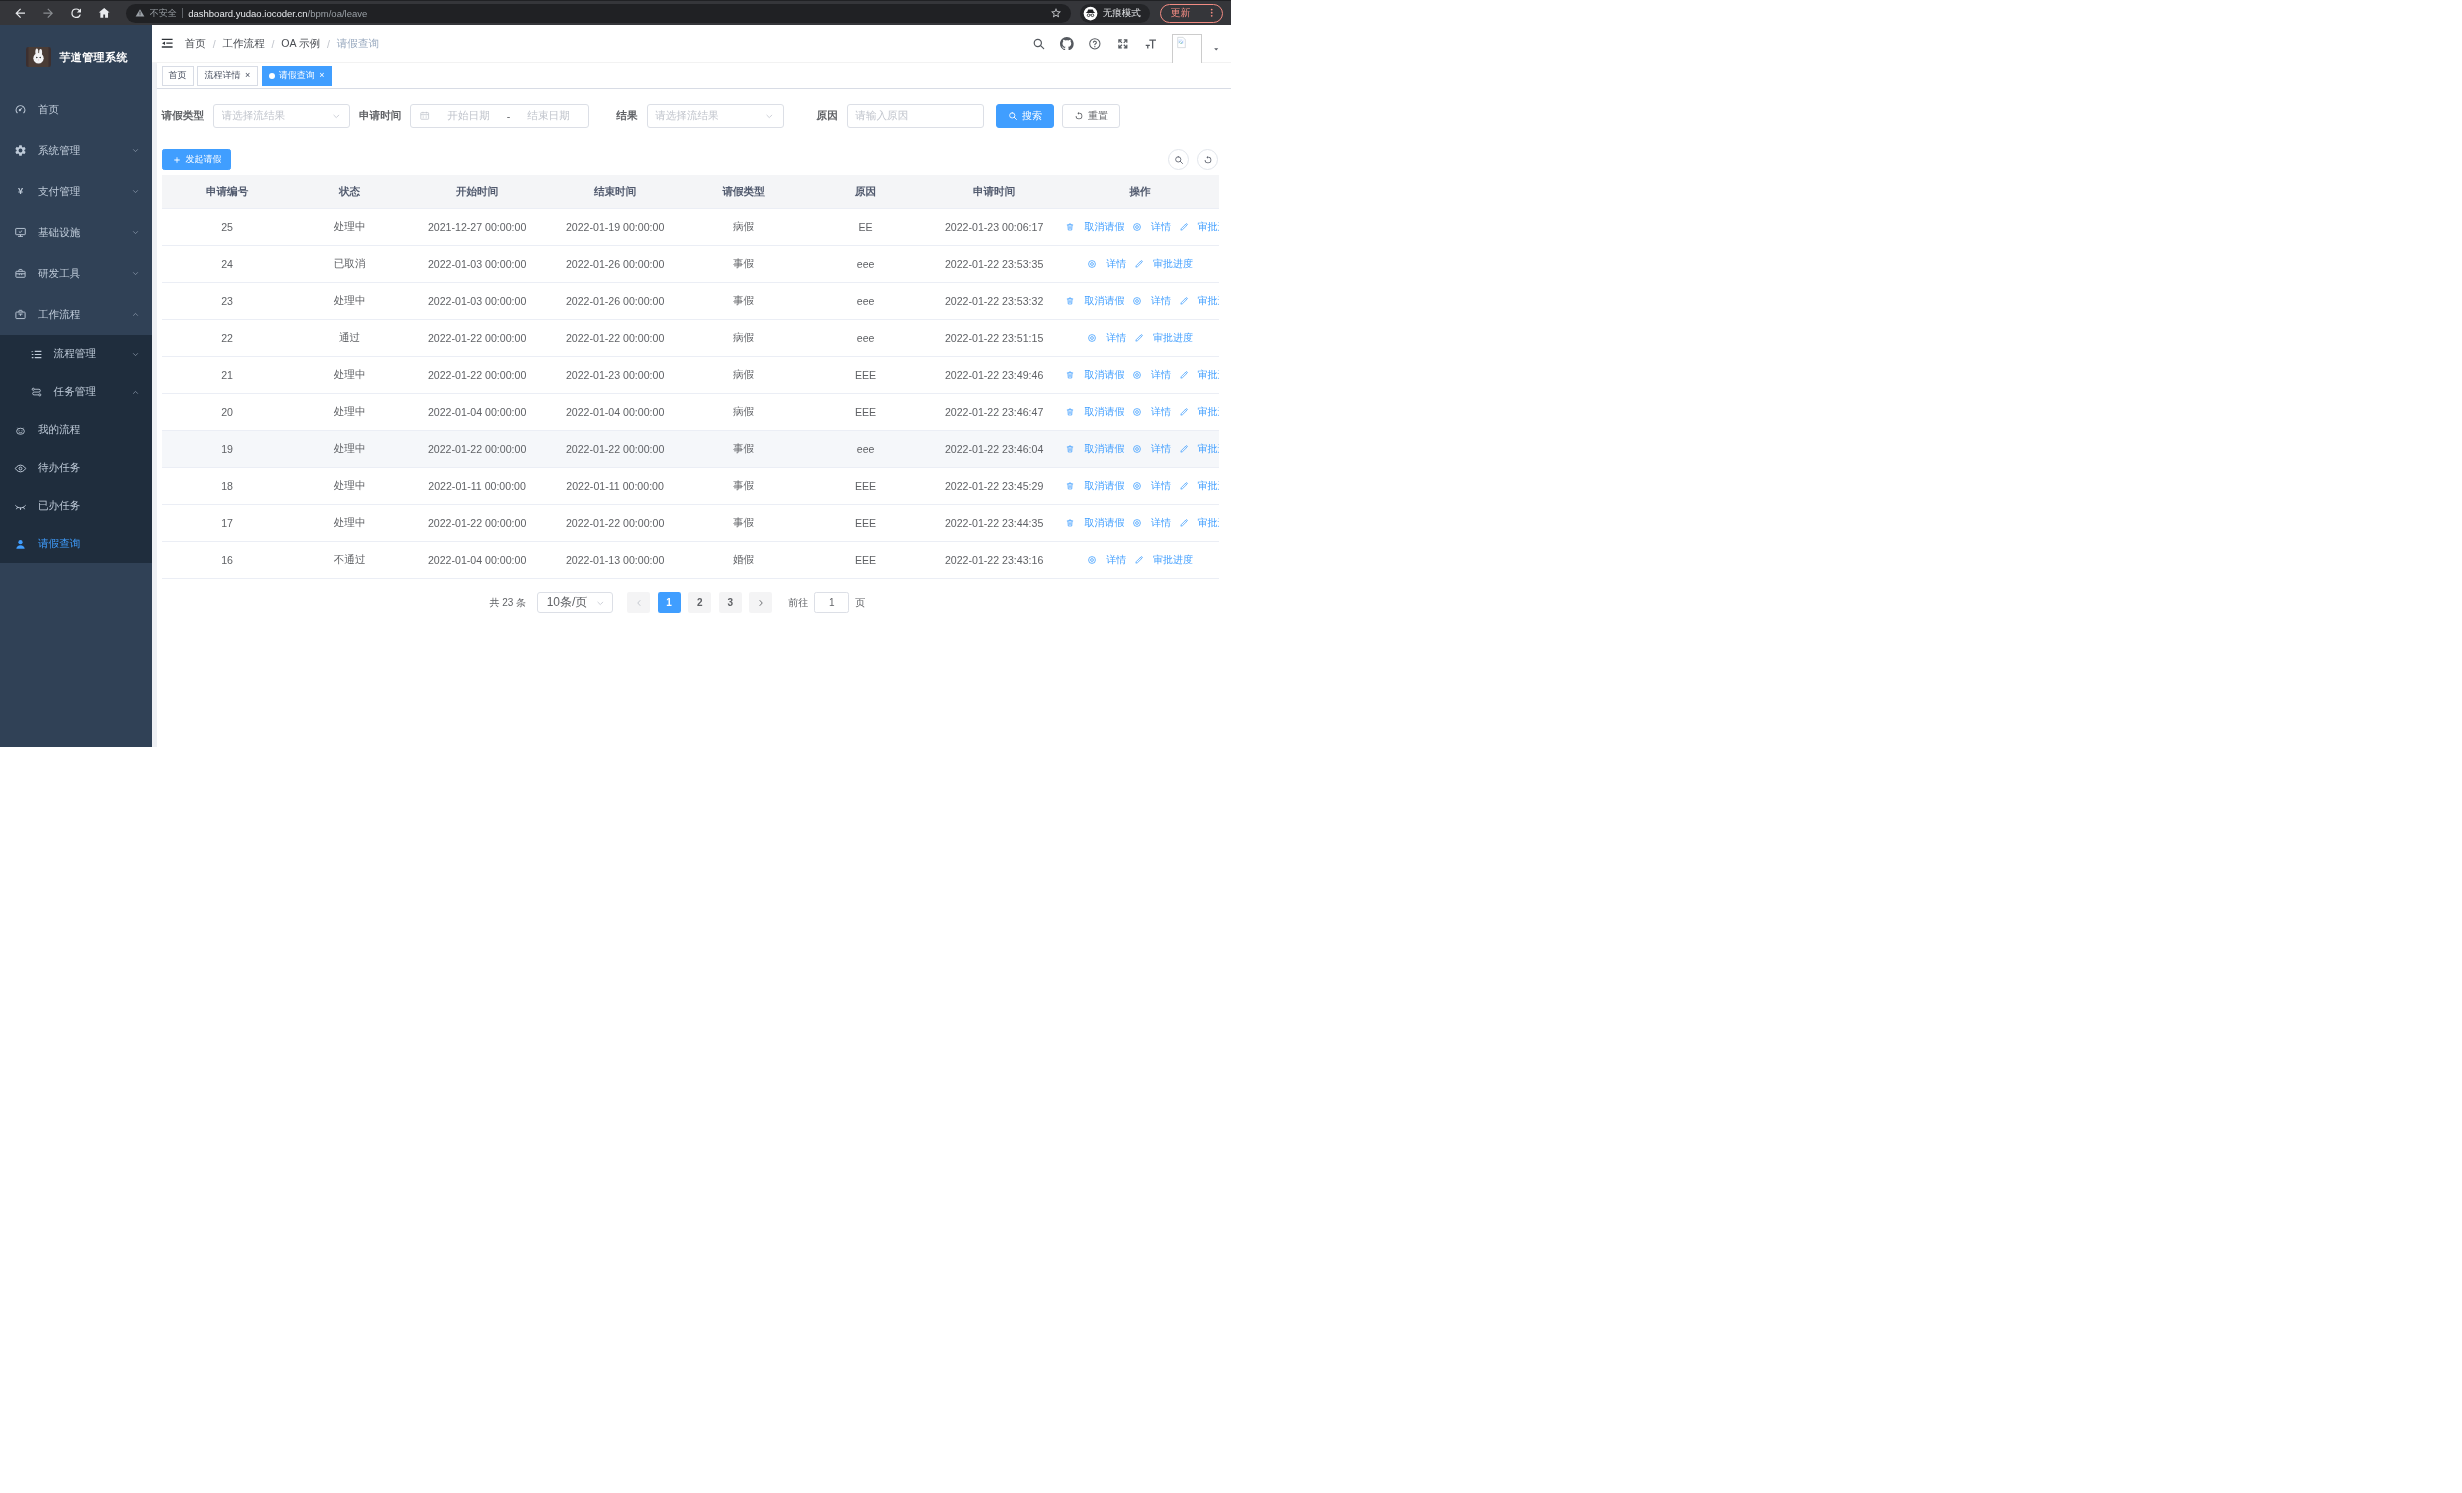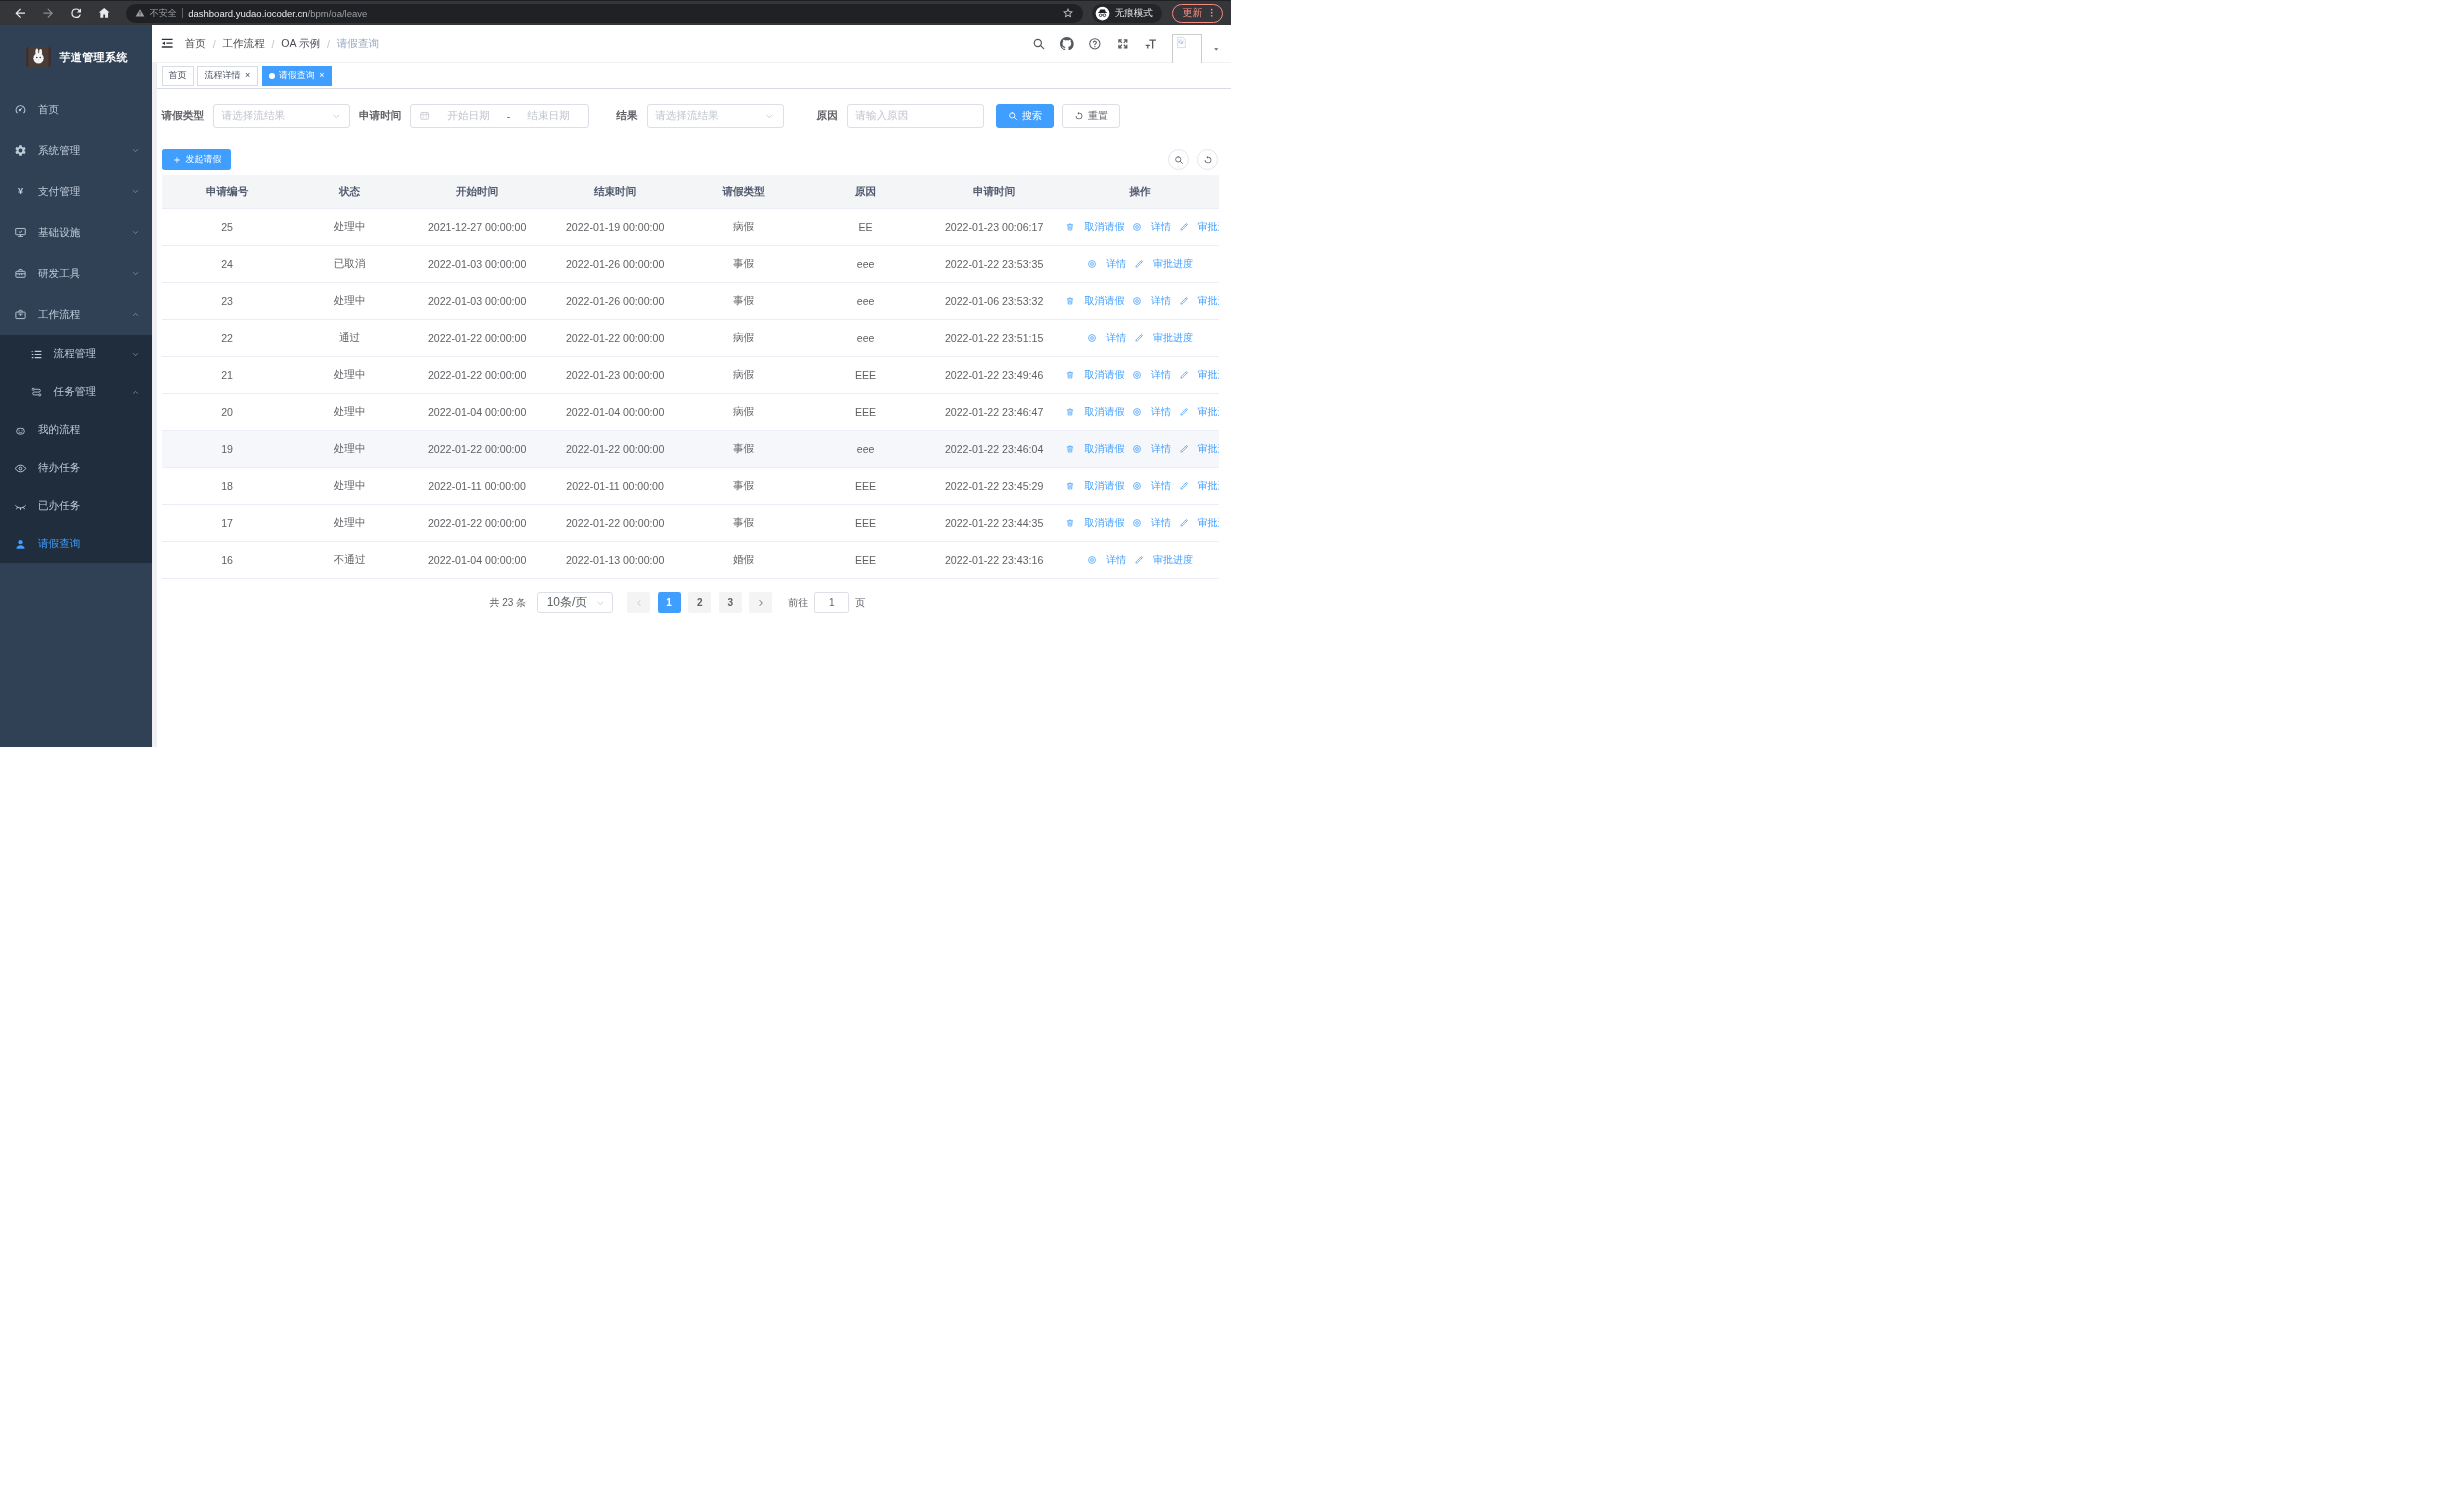--- a/index.html
+++ b/index.html
@@ -22,21 +22,21 @@
   .warn-text{ color:#9aa0a6; font-size:9px; white-space:nowrap; }
   .url-sep{ width:0.8px; height:10.6px; background:#5f6368; }
   .url-text{ font-size:9.5px; color:#e8eaed; white-space:nowrap; overflow:hidden; }
   .url-text .path{ color:#9aa0a6; }
   .star{ margin-left:auto; width:12px; height:12px; color:#c7cace; cursor:pointer; }
   .incog-chip{ height:19px; border-radius:10px; background:#242528; display:flex; align-items:center;
     gap:5.3px; padding:1.5px 9px 1.5px 2.3px; margin-right:7.6px; }
   .incog-ic{ width:15px; height:15px; }
   .incog-label{ color:#e8eaed; font-size:9.5px; white-space:nowrap; }
   .update-pill{ height:19px; border:1.1px solid var(--update-accent,#f28b82); border-radius:10px; color:var(--update-accent,#f28b82);
-    display:flex; align-items:center; gap:4px; padding:0 4.6px 0 9px; font-size:10px; cursor:pointer; white-space:nowrap; }
+    display:flex; align-items:center; gap:16px; padding:0 4.6px 0 9px; font-size:10px; cursor:pointer; white-space:nowrap; }
   .kebab{ width:11.4px; height:11.4px; }
 
   
   .app{ display:flex; height:722px; }
   .sidebar{ width:152px; flex:none; background:var(--sidebar-bg,#304156); color:var(--sidebar-text,#bfcbd9); overflow:hidden; }
   .logo-row{ height:64px; display:flex; align-items:center; padding-left:26px; gap:8.4px; }
   .logo-img{ width:25px; height:20px; border-radius:2.3px; background:#3c2f2f; overflow:hidden; }
   .logo-title{ color:#fff; font-size:11px; font-weight:bold; letter-spacing:0.4px; }
   .menu-item{ height:41px; display:flex; align-items:center; padding:0 12px 0 14.4px; font-size:10.6px; cursor:pointer; }
   .menu-item .m-ic{ width:13px; height:13px; margin-right:10.6px; }
@@ -591,21 +591,21 @@
                     <span>审批进度</span>
                   </a></td>
               </tr>
               <tr>
                 <td>23</td>
                 <td>处理中</td>
                 <td>2022-01-03 00:00:00</td>
                 <td>2022-01-26 00:00:00</td>
                 <td>事假</td>
                 <td>eee</td>
-                <td>2022-01-06 23:53:32</td>
+                <td>2022-01-22 23:53:32</td>
                 <td><a class="op-link">
                     <span class="ic ">
                       <svg viewBox="0 0 24 24" xmlns="http://www.w3.org/2000/svg">
                         <path fill="none" stroke="currentColor" stroke-width="1.8" d="M4.5 7h15M9.5 7V4.8h5V7M7 7l.9 12.2h8.2L17 7M10.2 10.2v6.3M13.8 10.2v6.3"></path>
                       </svg>
                     </span>
                     <span>取消请假</span>
                   </a><a class="op-link">
                     <span class="ic ">
                       <svg viewBox="0 0 24 24" xmlns="http://www.w3.org/2000/svg">

